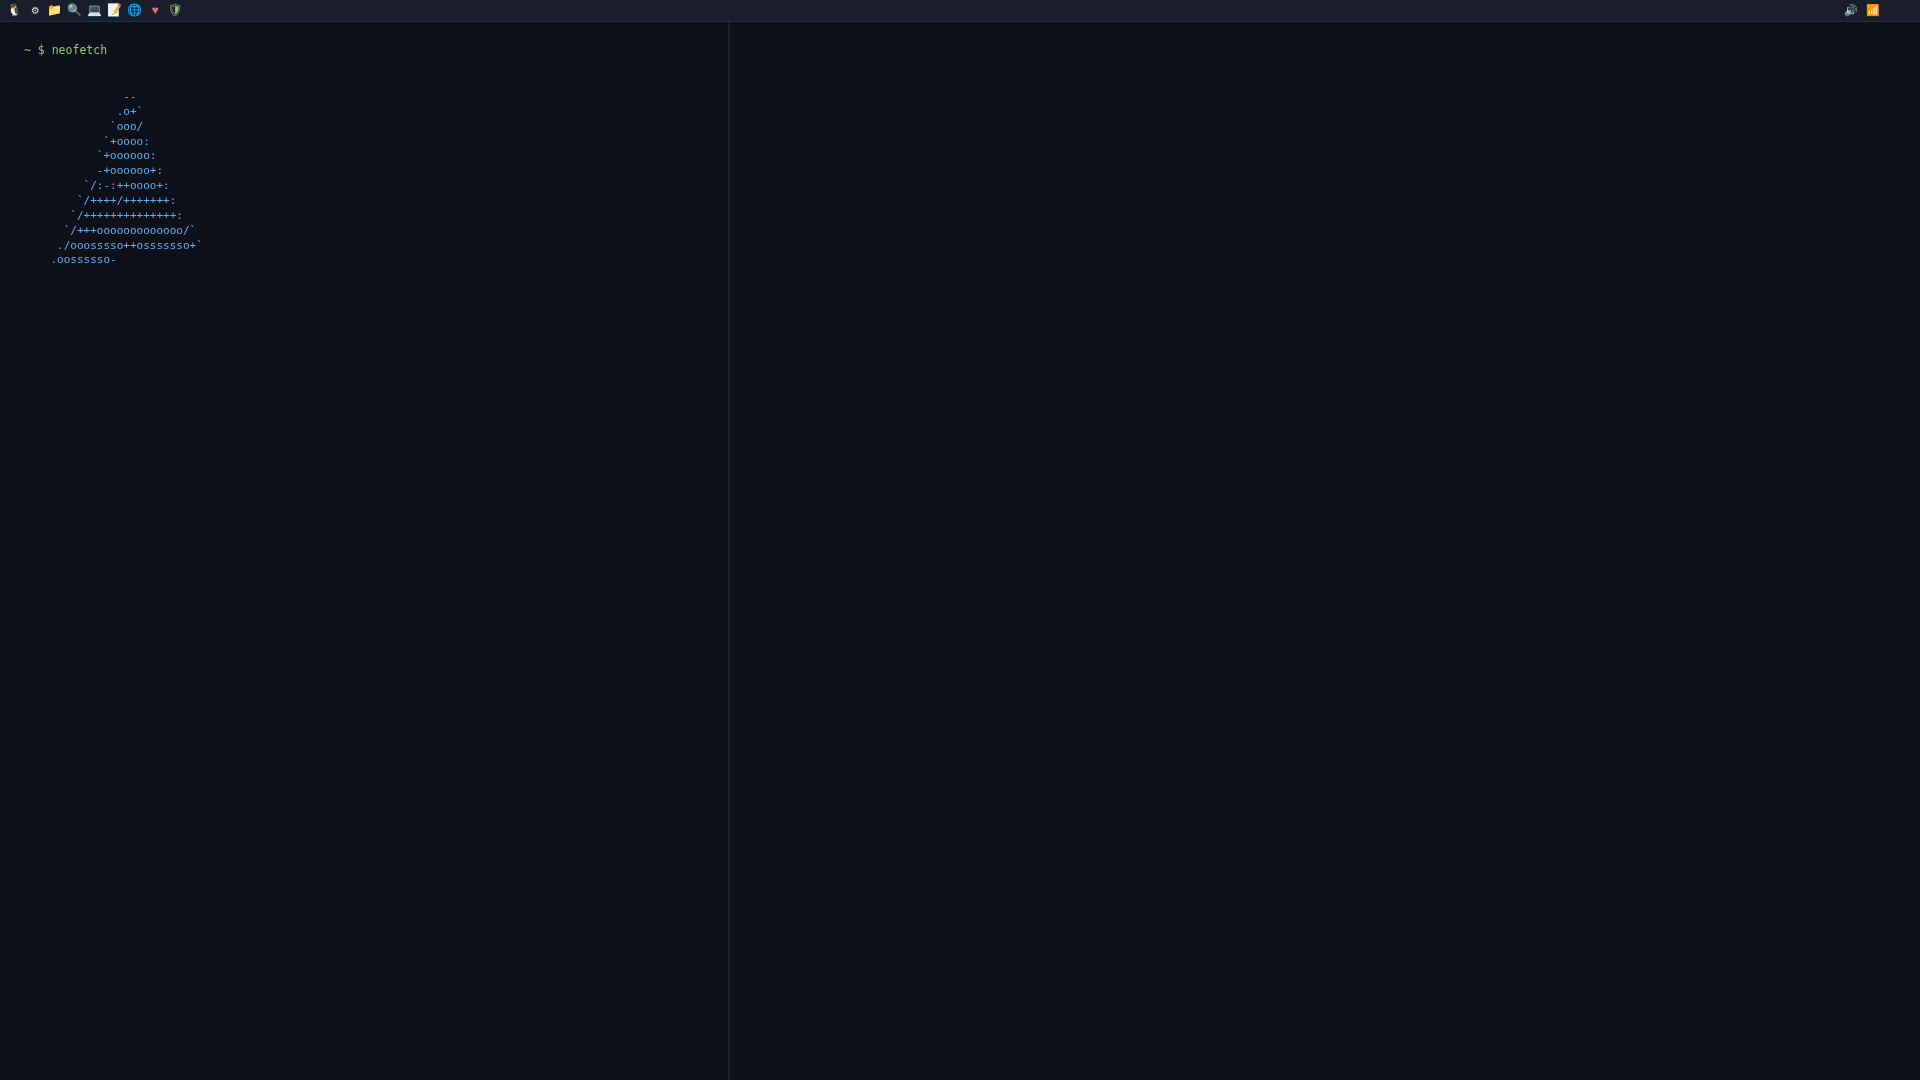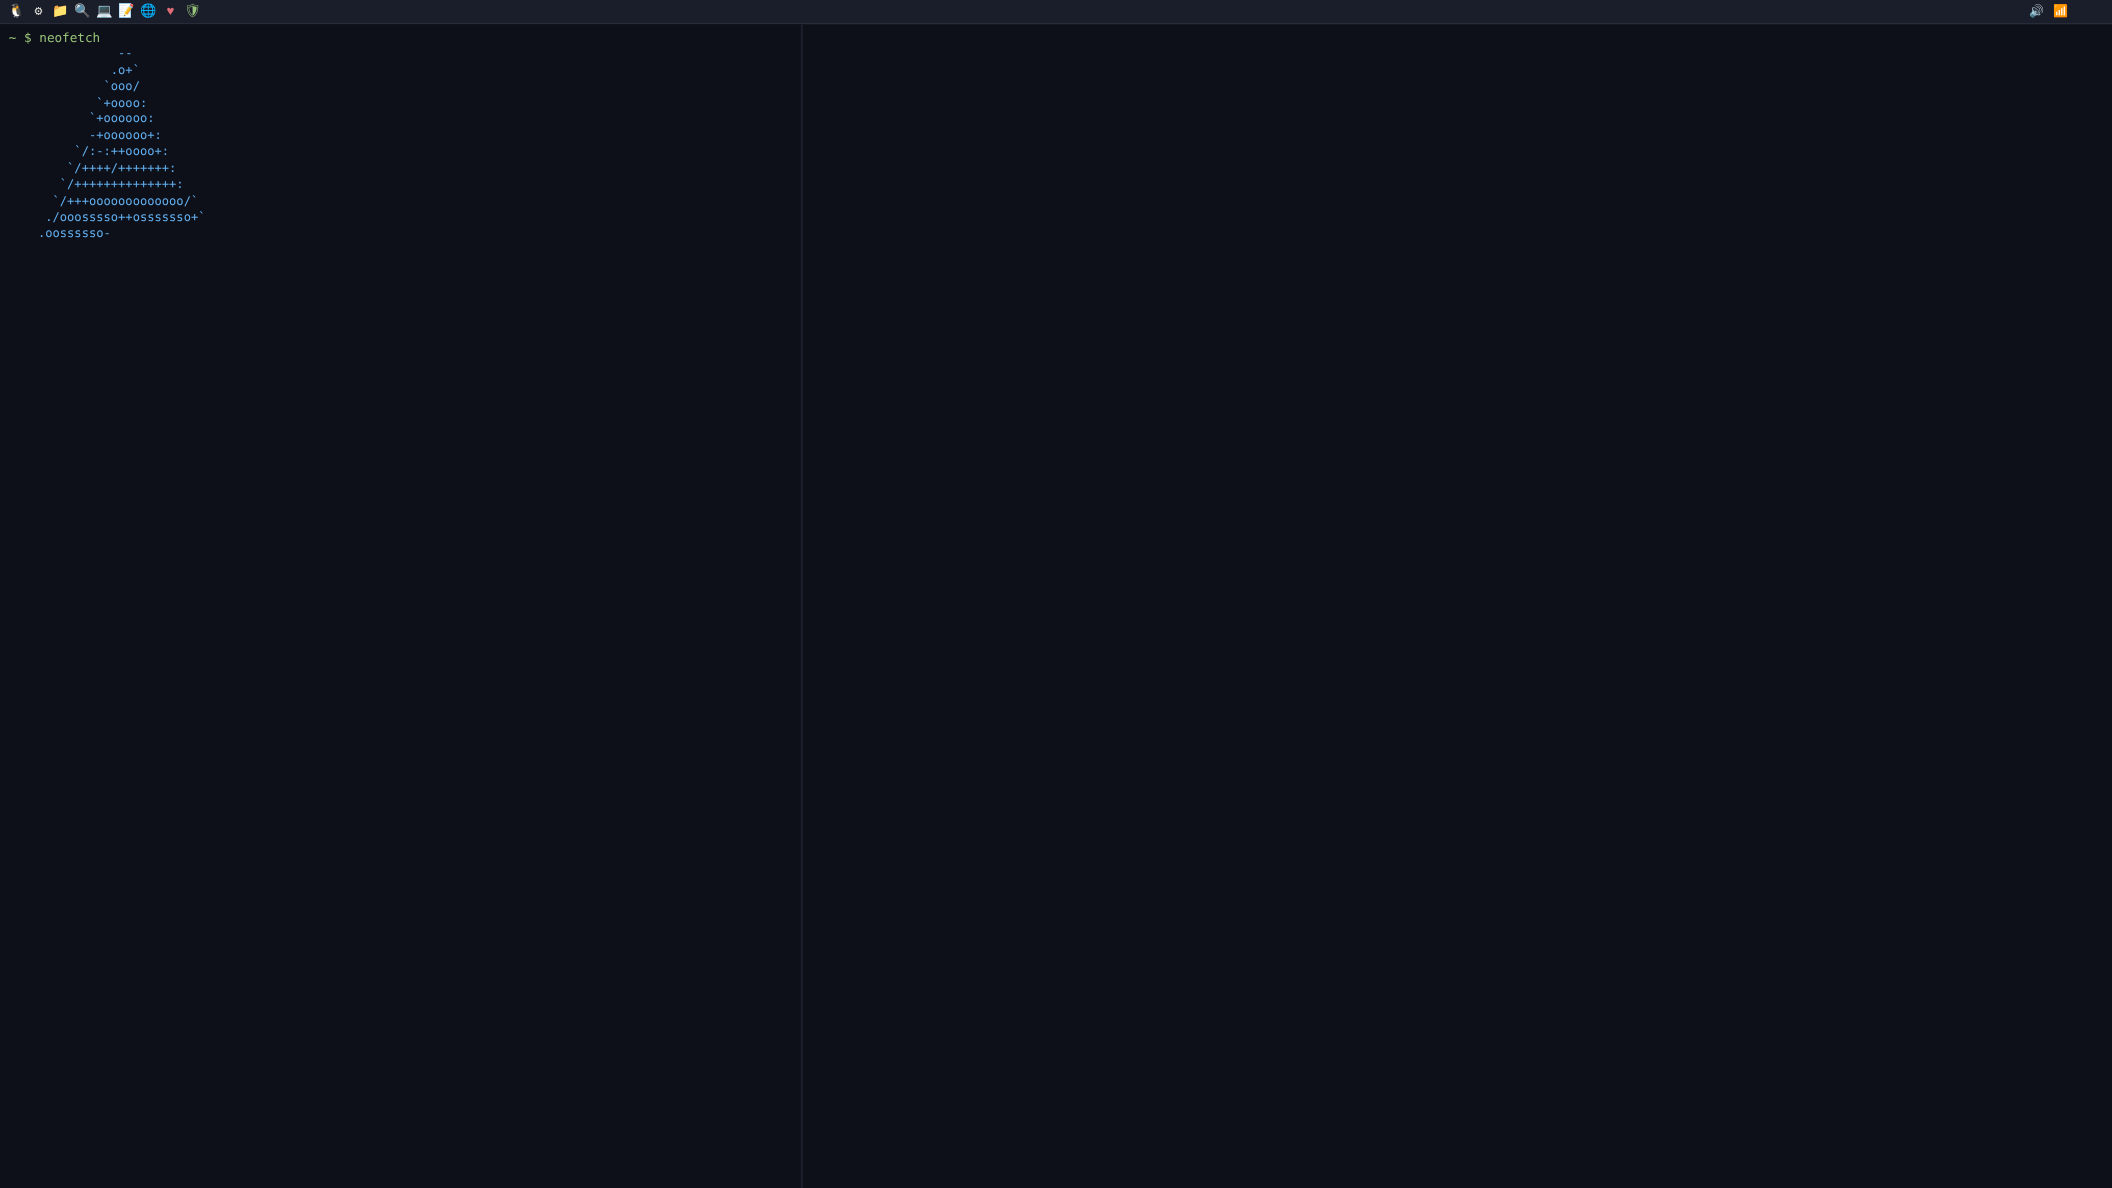--- a/index.html
+++ b/index.html
@@ -57,21 +57,21 @@
       font-size: 11.5px;
     }
 
     .green { color: #98c379; }
 
     .neofetch-art { color: #61afef; }
 
     .neofetch-row { display: flex; gap: 0; }
     .art-col { width: 260px; flex-shrink: 0; }
 
-    pre { white-space: pre; margin: 0; }
+    pre { white-space: pre; margin: 16px; }
     span { display: inline; }
   </style>
 </head>
 <body>
 
 <div id="topbar">
   <div id="topbar-left">
     <span class="topbar-icon">🐧</span>
     <span class="topbar-icon">⚙</span>
     <span class="topbar-icon">📁</span>

